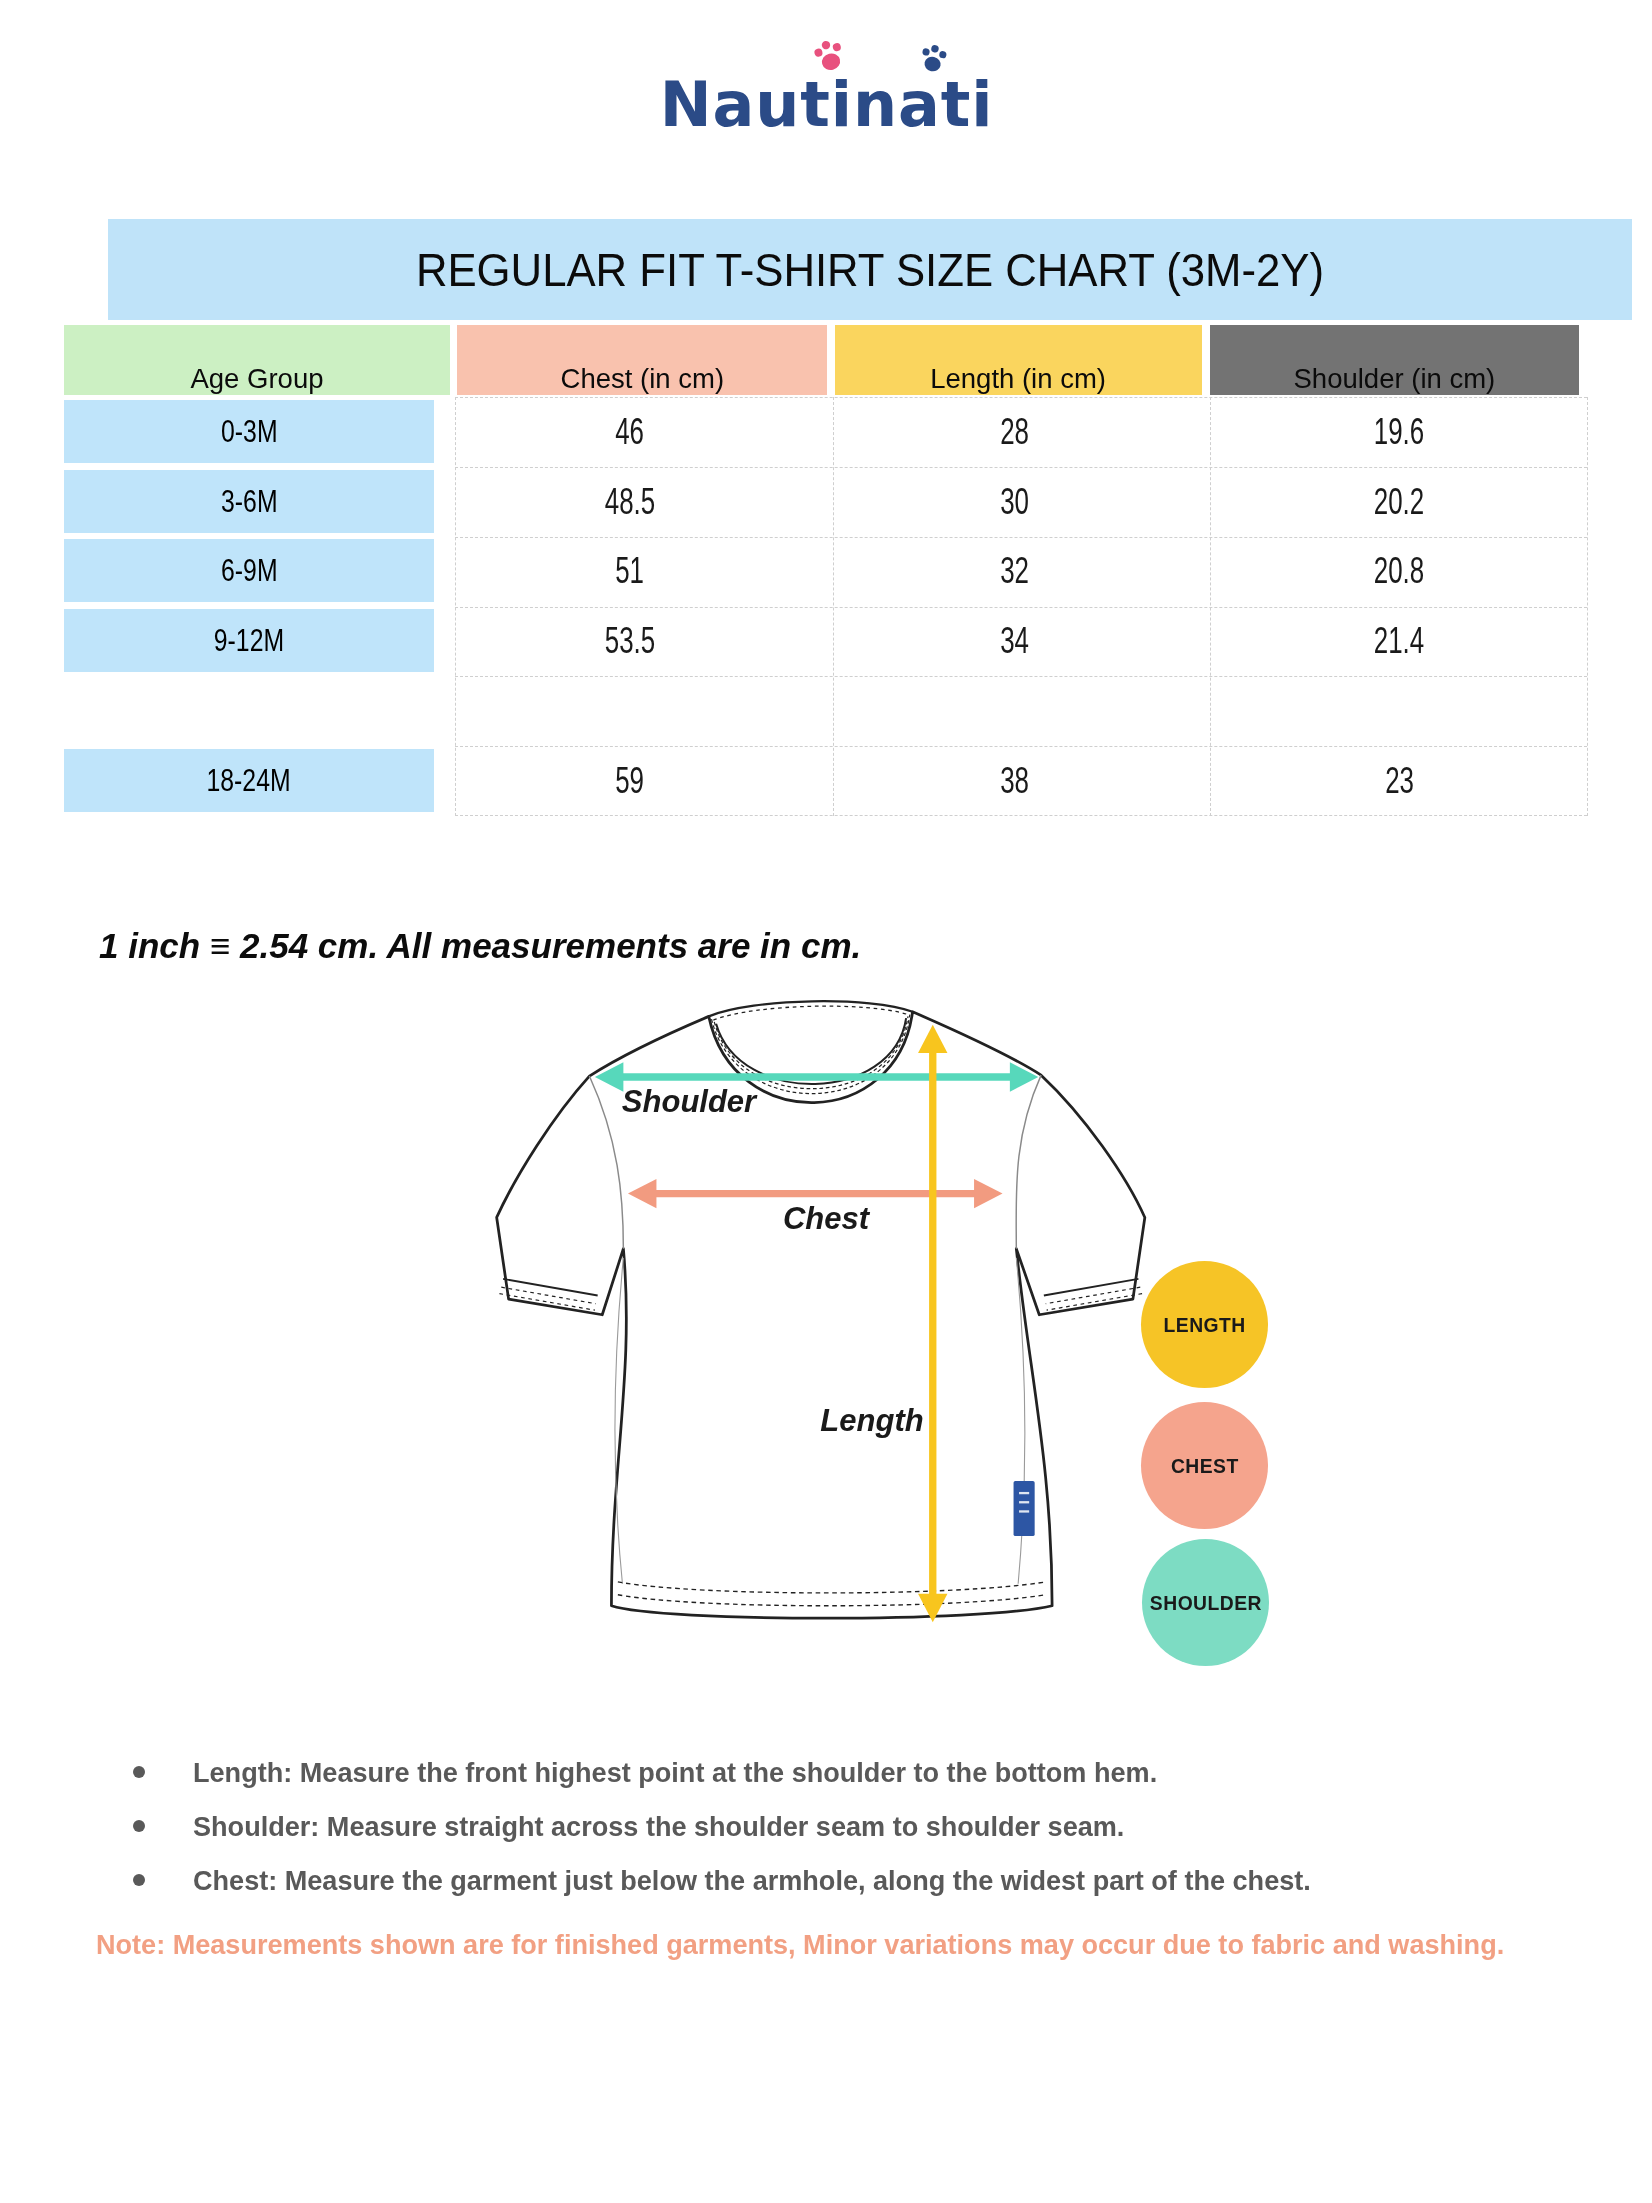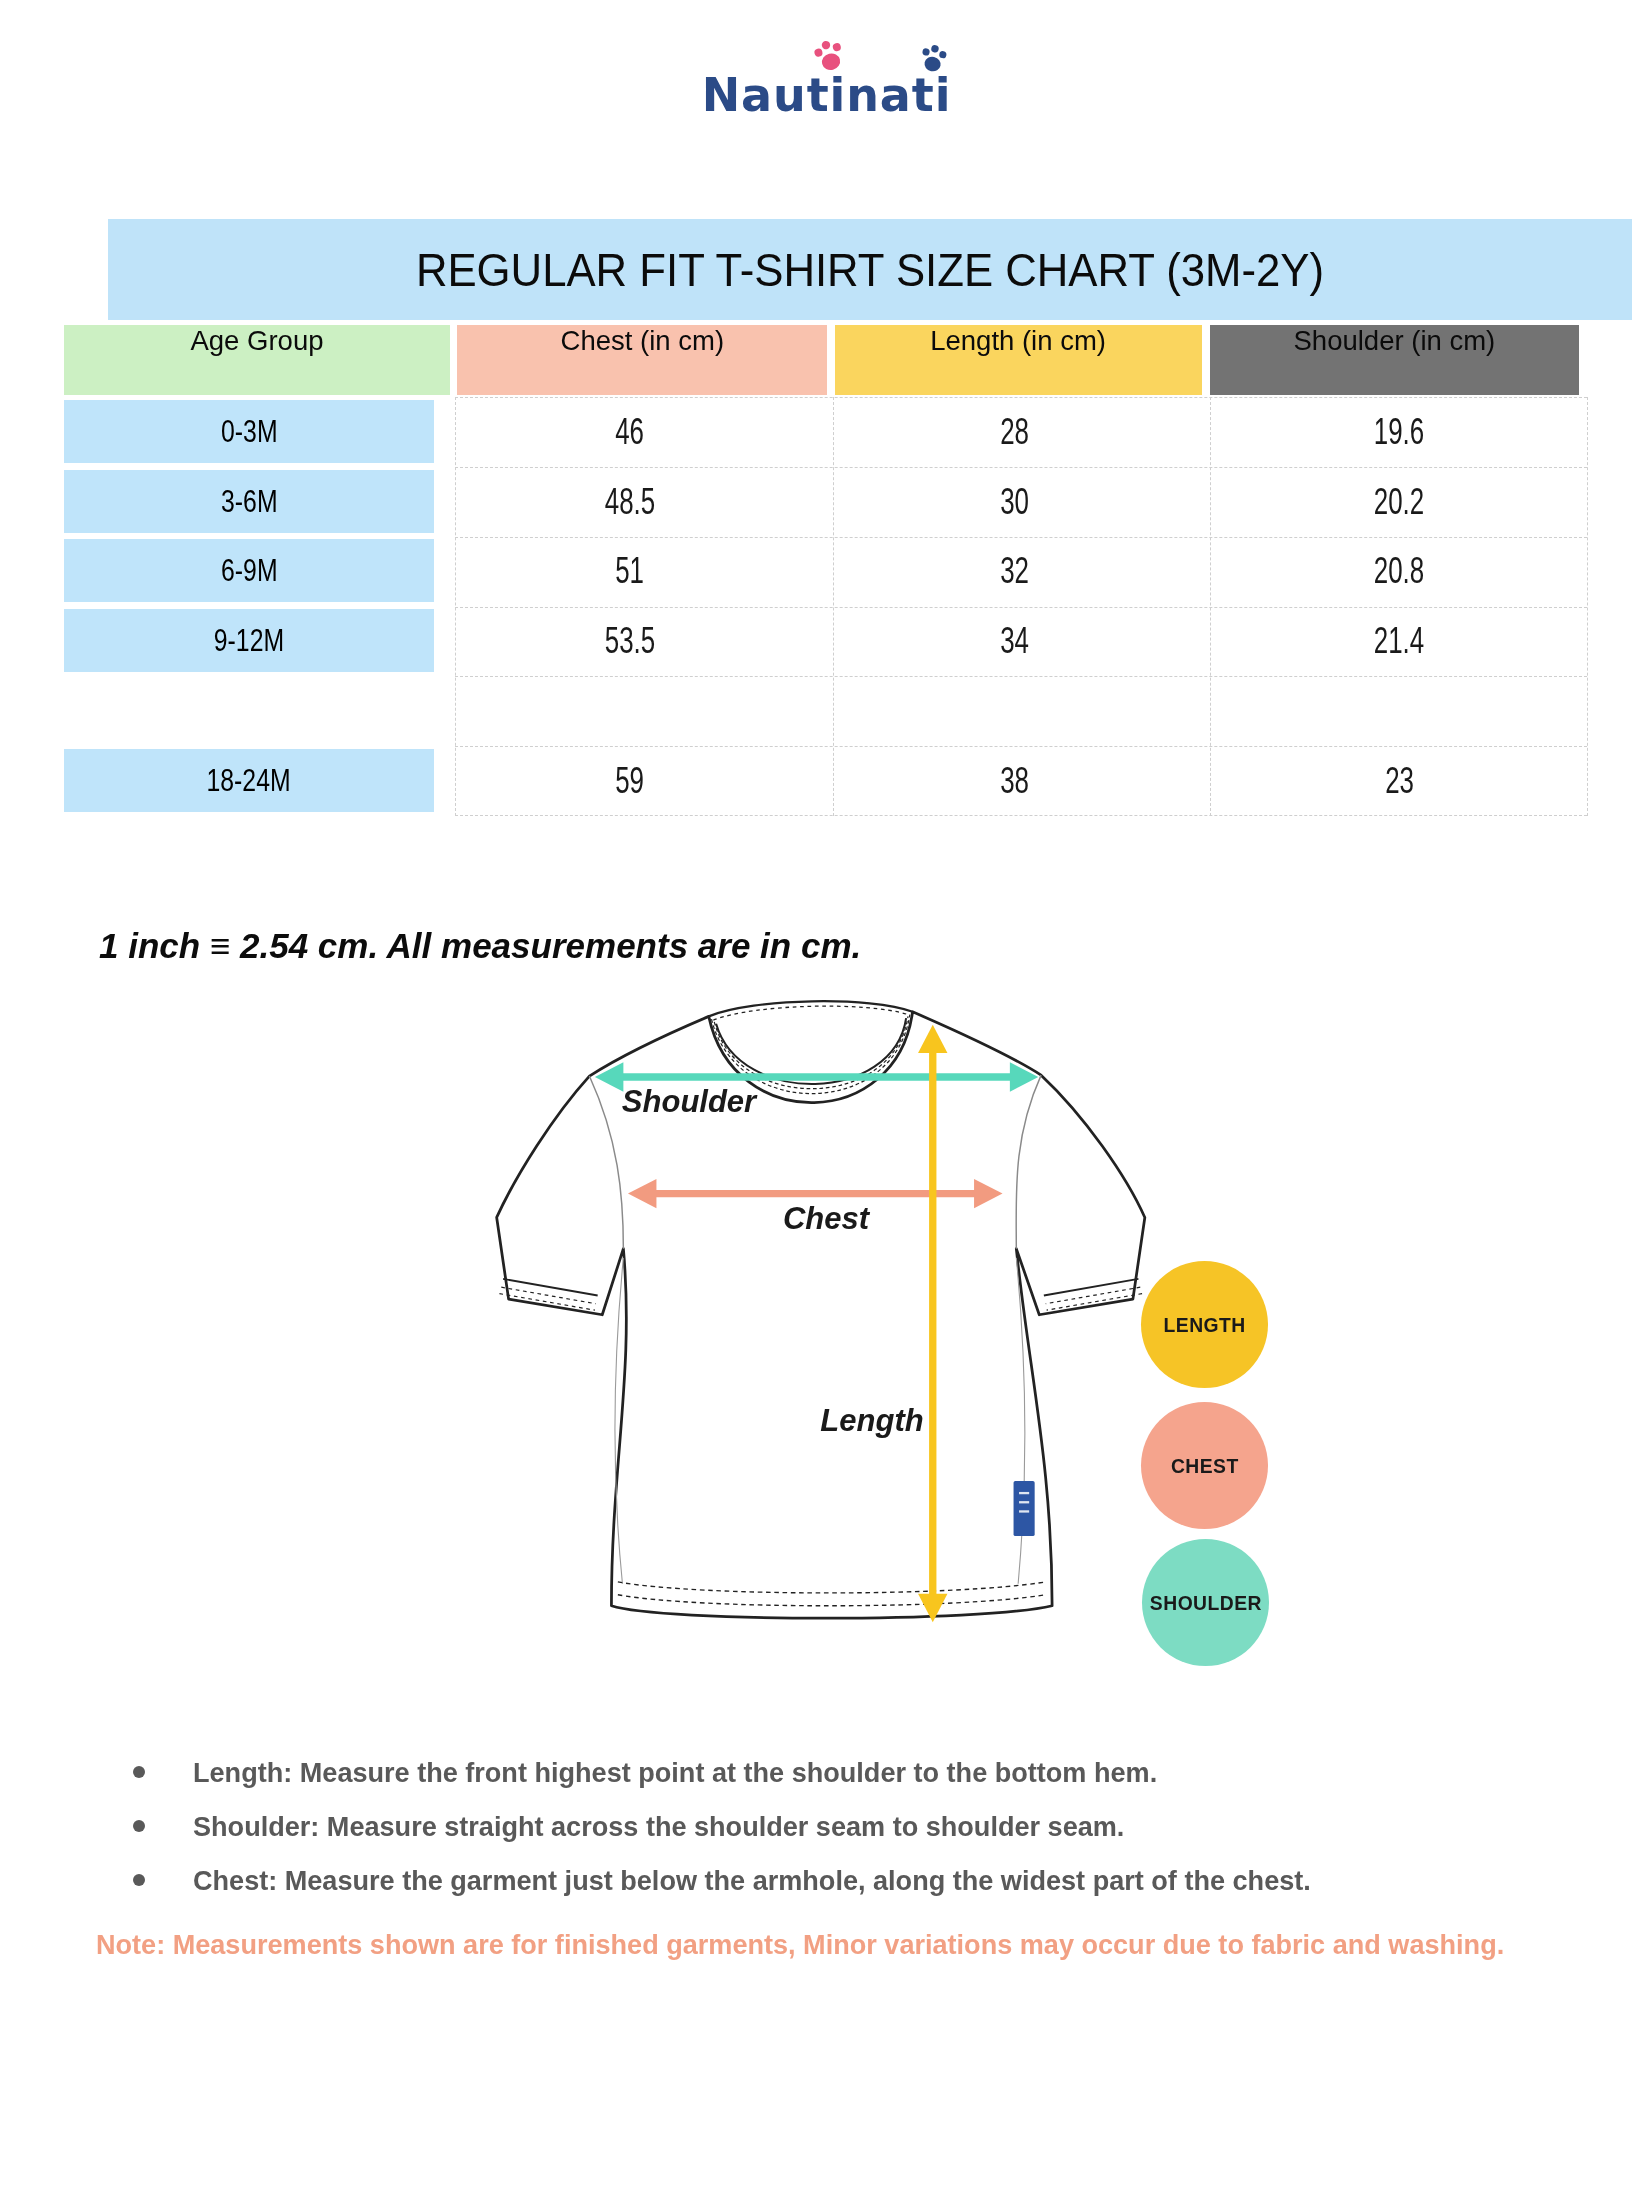--- a/index.html
+++ b/index.html
@@ -1,33 +1,33 @@
 <!DOCTYPE html>
 <html style="font-size:14.7px"><head>
 <meta charset="utf-8">
 <style>
   html,body{margin:0;padding:0;background:#ffffff;}
   .page{position:relative;width:1653px;height:2204px;background:#ffffff;overflow:hidden;
         font-family:"Liberation Sans","DejaVu Sans",sans-serif;color:#111;}
 
   
   .brand{position:absolute;top:68px;left:0;width:100%;text-align:center;}
-  .brand-word{font-family:"DejaVu Sans",sans-serif;font-weight:bold;font-size:46px;
+  .brand-word{font-family:"DejaVu Sans",sans-serif;font-weight:bold;font-size:62px;
               color:#2B4B87;letter-spacing:0.9px;}
   .paw{position:absolute;}
   .paw-pink{left:814px;top:37px;transform:rotate(-14deg);}
   .paw-blue{left:920px;top:42px;transform:rotate(12deg);}
 
   
   .size-table{position:absolute;left:64px;top:219px;width:1524px;height:593px;}
   .title-row{position:absolute;left:0;top:0;width:1524px;height:101px;background:#BFE3F9;
              display:flex;align-items:center;justify-content:center;margin-left:44px;}
   .title-row span{font-size:46px;letter-spacing:0px;display:inline-block;transform:scaleX(.95);color:#0b0b0b;}
   .header-row{position:absolute;left:0;top:106px;height:70px;width:1524px;display:flex;}
-  .hcell{height:70px;display:flex;align-items:flex-start;justify-content:center;font-size:27.5px;color:#0b0b0b;}
+  .hcell{height:70px;display:flex;align-items:flex-end;justify-content:center;font-size:27.5px;color:#0b0b0b;}
   .h-age{width:386px;background:#CCF0C3;}
   .h-chest{width:370px;background:#F9C2AE;margin-left:7.3px;}
   .h-length{width:367px;background:#FAD55E;margin-left:7.3px;}
   .h-shoulder{width:369px;background:#737373;margin-left:8.3px;}
 
   .trow{position:absolute;left:0;width:1524px;height:63px;display:flex;}
   .age-cell{width:370px;height:63px;background:#BFE4FA;display:flex;align-items:center;justify-content:center;}
   .age-cell span{font-size:31px;display:inline-block;transform:scaleX(.8);color:#000;}
   .dcell{flex:1;height:63px;background:#ffffff;display:flex;align-items:center;justify-content:center;margin-left:7.3px;}
   .dcell span{font-size:37px;font-weight:normal;display:inline-block;transform:scaleX(.7);color:#1a1a1a;}

